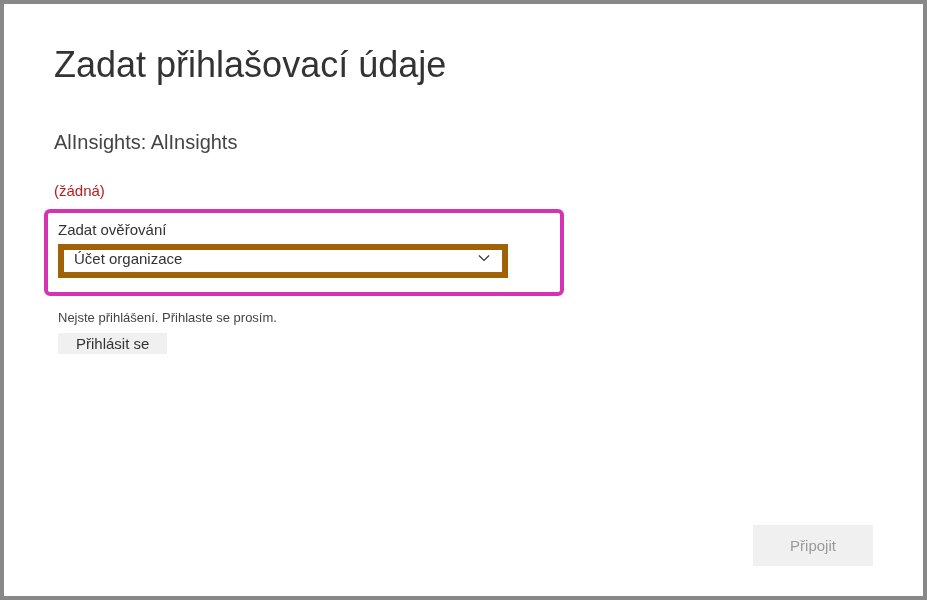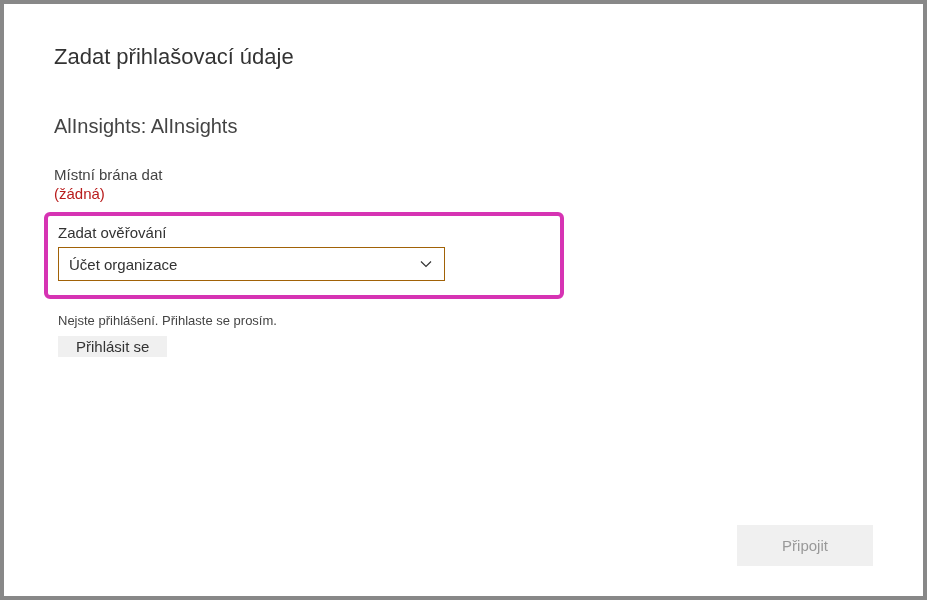--- a/index.html
+++ b/index.html
@@ -17,21 +17,21 @@
       justify-content: center;
     }
     .dialog {
       background: #fff;
       width: 919px;
       height: 592px;
       padding: 40px 50px 30px 50px;
       position: relative;
     }
     .dialog-title {
-      font-size: 22px;
+      font-size: 36px;
       font-weight: 300;
       color: #333;
       margin-bottom: 45px;
     }
     .info-text {
       font-size: 20px;
       color: #444;
       margin-bottom: 28px;
     }
     .gateway-label {
@@ -51,29 +51,28 @@
       margin-left: -10px;
       margin-bottom: 14px;
       width: 520px;
     }
     .field-label {
       font-size: 15px;
       color: #333;
       margin-bottom: 6px;
     }
     .dropdown {
-      border: 1px solid #a16207;
+      border: 6px solid #a16207;
       height: 34px;
       display: flex;
-      align-items: center;
       justify-content: space-between;
       padding: 0 10px;
       cursor: pointer;
       background: #fff;
-      width: 387px;
+      width: 450px;
     }
     .dropdown-value {
       font-size: 15px;
       color: #333;
     }
     .dropdown-chevron {
       width: 16px;
       height: 16px;
       display: flex;
       align-items: center;
@@ -98,40 +97,39 @@
       position: absolute;
       bottom: 30px;
       right: 50px;
       display: flex;
       gap: 16px;
     }
     .footer-button {
       background: #f0f0f0;
       border: none;
       padding: 12px 0;
-      width: 136px;
+      width: 120px;
       font-size: 15px;
       color: #333;
       cursor: pointer;
       text-align: center;
     }
     .footer-button.disabled {
       color: #999;
       cursor: default;
     }
   </style>
 </head>
 <body>
 
 <div class="dialog">
   <h1 class="dialog-title">Zadat přihlašovací údaje</h1>
 
   <div class="info-text">AlInsights: AlInsights</div>
 
-  <div class="gateway-label">Místní brána dat</div>
   <div class="gateway-value">(žádná)</div>
 
   <div class="highlight-box">
     <div class="field-label">Zadat ověřování</div>
     <div class="dropdown">
       <span class="dropdown-value">Účet organizace</span>
       <span class="dropdown-chevron">
         <svg width="14" height="14" viewBox="0 0 14 14">
           <path d="M2 4.5 L7 9.5 L12 4.5" stroke="#333" stroke-width="1.2" fill="none"></path>
         </svg>

